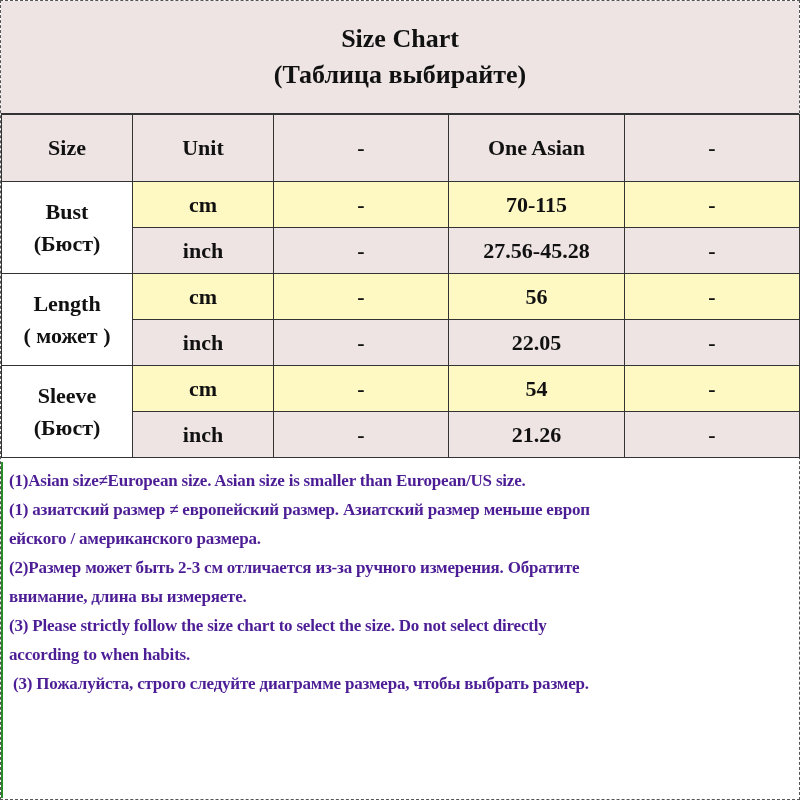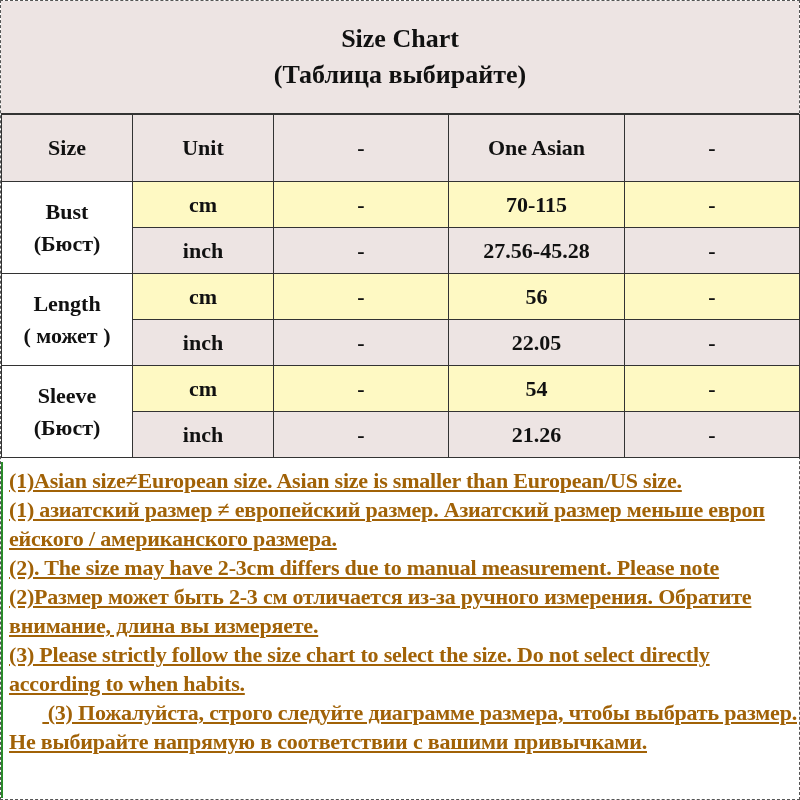--- a/index.html
+++ b/index.html
@@ -14,22 +14,22 @@
   table.size-table { position: absolute; left: 1px; top: 114px; border-collapse: collapse;
                      width: 798px; table-layout: fixed; }
   table.size-table td { border: 1.5px solid #333; text-align: center; vertical-align: middle;
                         font-weight: bold; font-size: 22px; color: #111; padding: 0; font-family: Liberation Serif, serif; }
   .hdr td { height: 66px; background: #ede4e3; }
   .row-cm td { height: 45px; background: #fef9c3; }
   .row-inch td { height: 45px; background: #ede4e3; margin-left: 13px; }
   td.size-label { background: #ffffff !important; line-height: 32px; }
   .notes { position: absolute; left: 1px; top: 462px; width: 796px; height: 336px;
            background: #ffffff; padding: 4px 0 0 6px; box-sizing: border-box; border-left: 2px solid #2a8a2a; }
-  .note-line { color: #a16207; font-weight: bold; font-size: 22px; line-height: 29px;
-               white-space: nowrap; letter-spacing: -0.2px; text-decoration: underline; }
+  .note-line { color: #4c1d95; font-weight: bold; font-size: 17px; line-height: 29px;
+               white-space: nowrap; letter-spacing: -0.2px; }
 </style>
 </head>
 <body>
 
 <div class="frame"></div>
 
 <div class="title-block">
   <div class="title-line">Size Chart</div>
   <div class="title-line">(Таблица выбирайте)</div>
 </div>
@@ -101,20 +101,18 @@
     <td>21.26</td>
     <td>-</td>
   </tr>
 </tbody>
   </table>
 
 <div class="notes">
   <div class="note-line">(1)Asian size≠European size.  Asian size is smaller than European/US size.</div>
   <div class="note-line">(1) азиатский размер ≠ европейский размер. Азиатский размер меньше европ</div>
   <div class="note-line">ейского / американского размера.</div>
-  <div class="note-line">(2). The size may have 2-3cm differs due to manual measurement. Please note</div>
   <div class="note-line">(2)Размер может быть 2-3 см отличается из-за ручного измерения. Обратите</div>
   <div class="note-line">внимание, длина вы измеряете.</div>
   <div class="note-line">(3) Please strictly follow the size chart  to select the size. Do not select directly</div>
   <div class="note-line">according to when habits.</div>
-  <div class="note-line" style="white-space:pre;text-align:right;"> (3) Пожалуйста, строго следуйте диаграмме размера, чтобы выбрать размер.</div>
-  <div class="note-line">Не выбирайте напрямую в соответствии с вашими привычками.</div>
+  <div class="note-line" style="white-space:pre;"> (3) Пожалуйста, строго следуйте диаграмме размера, чтобы выбрать размер.</div>
 </div>
 
 </body></html>

